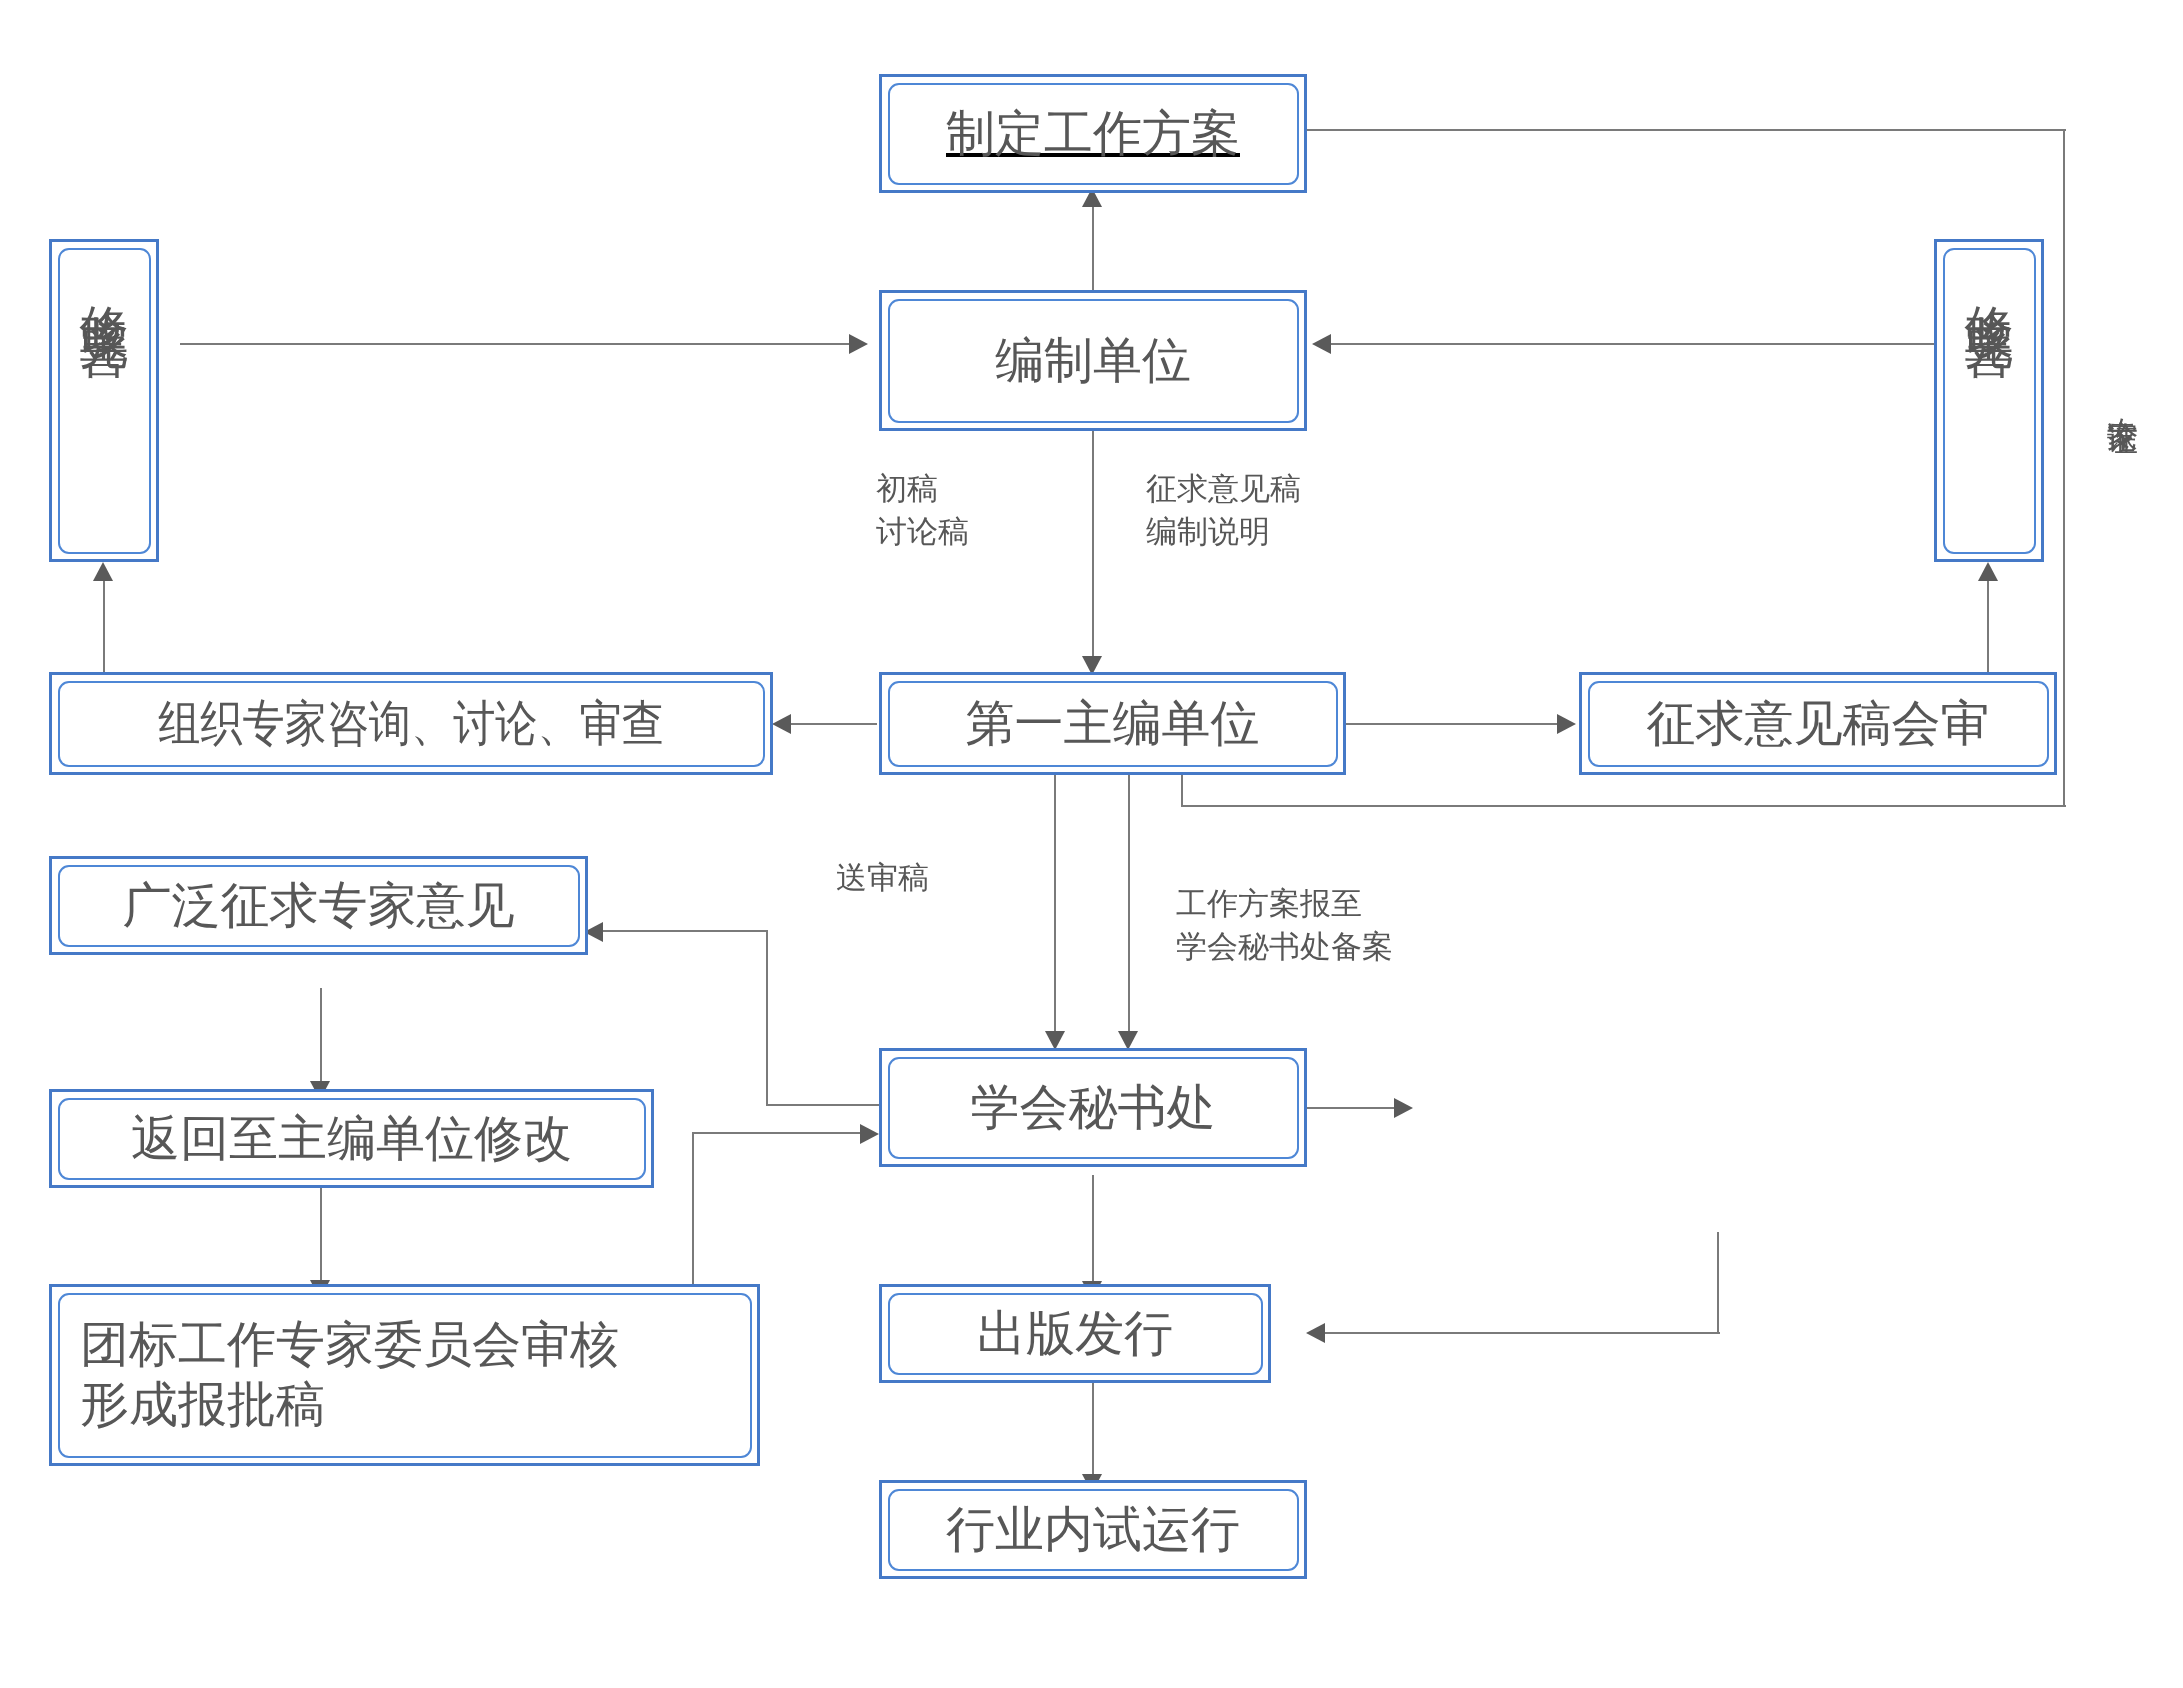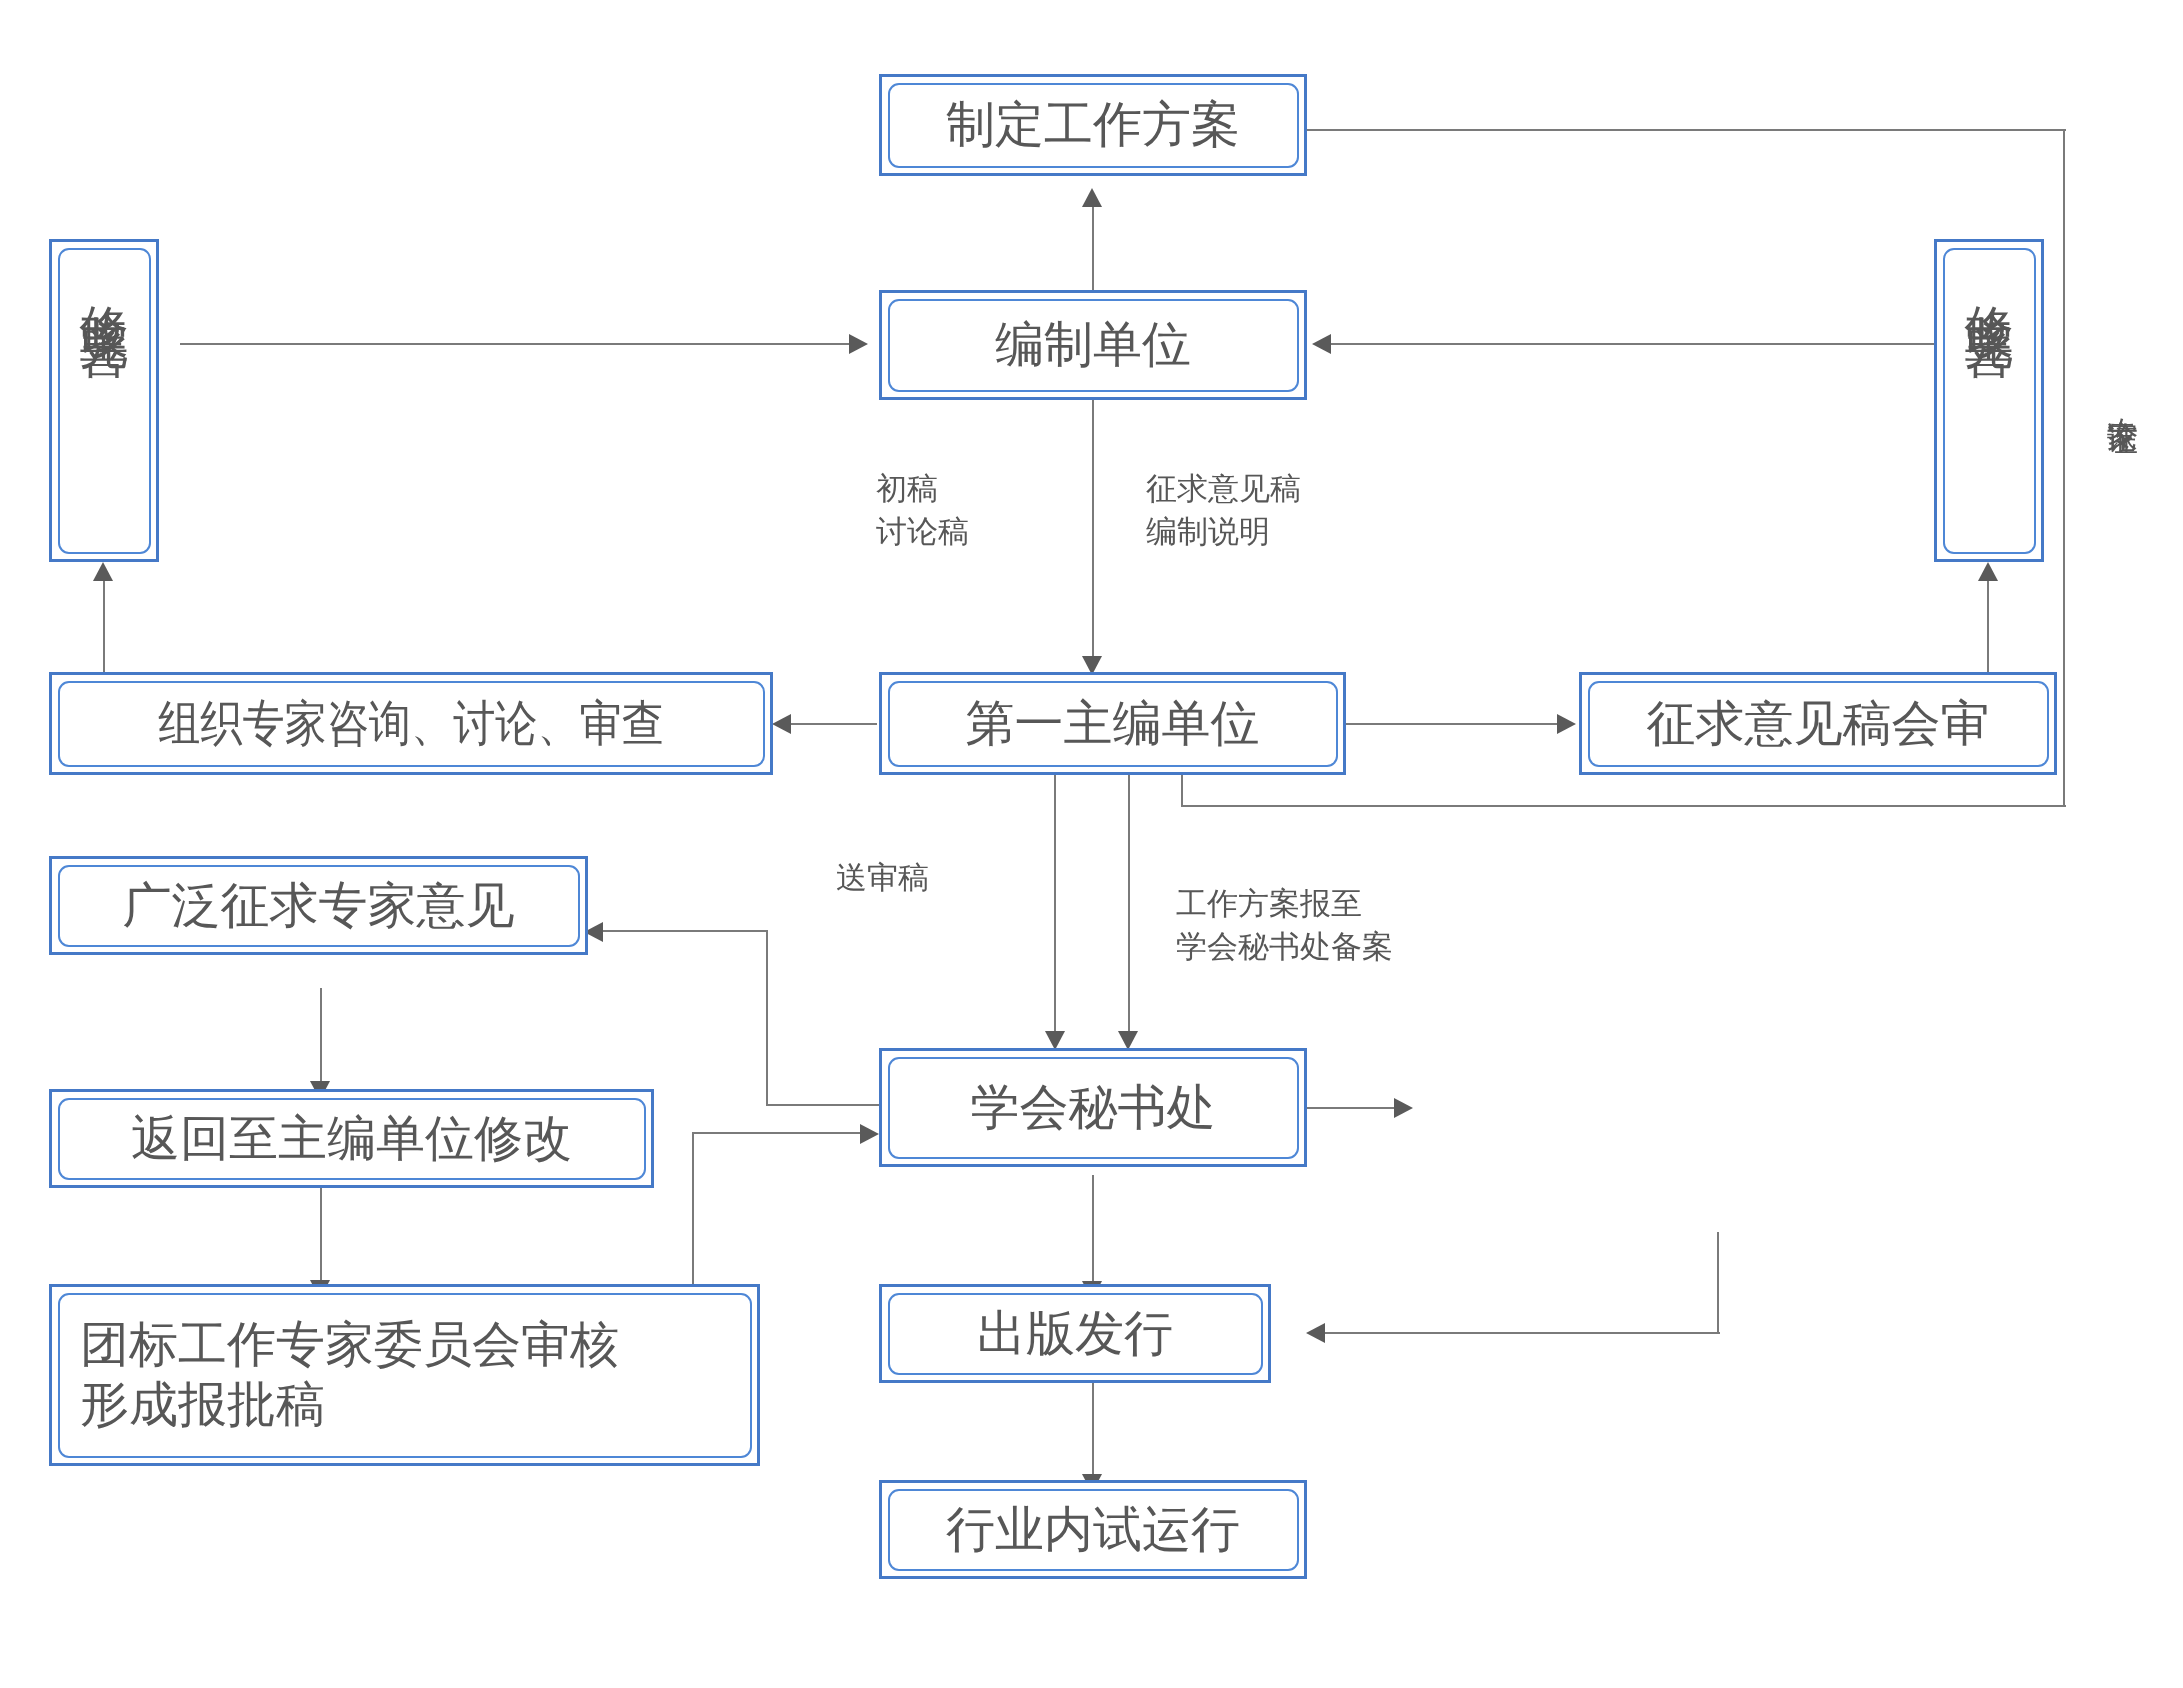--- a/index.html
+++ b/index.html
@@ -174,33 +174,33 @@
   <div class="conn v" style="left:1092px; top:1175px; height:110px;"></div>
   <div class="arrow down" style="left:1082px; top:1281px;"></div>
 
   <div class="conn v" style="left:1717px; top:1232px; height:102px;"></div>
   <div class="conn h" style="left:1325px; top:1332px; width:395px;"></div>
   <div class="arrow left" style="left:1306px; top:1323px;"></div>
 
   <div class="conn v" style="left:1092px; top:1381px; height:96px;"></div>
   <div class="arrow down" style="left:1082px; top:1474px;"></div>
 
-  <div class="node" style="left:879px; top:74px; width:428px; height:102px;">
+  <div class="node" style="left:879px; top:74px; width:428px; height:119px;text-decoration:underline;">
     <div class="inner">
       <span class="txt">制定工作方案</span>
     </div>
   </div>
 
   <div class="node vert" style="left:49px; top:239px; width:110px; height:323px;">
     <div class="inner">
       <span class="txt">修改完善</span>
     </div>
   </div>
 
-  <div class="node" style="left:879px; top:290px; width:428px; height:110px;">
+  <div class="node" style="left:879px; top:290px; width:428px; height:141px;">
     <div class="inner">
       <span class="txt">编制单位</span>
     </div>
   </div>
 
   <div class="node vert" style="left:1934px; top:239px; width:110px; height:323px;">
     <div class="inner">
       <span class="txt">修改完善</span>
     </div>
   </div>

